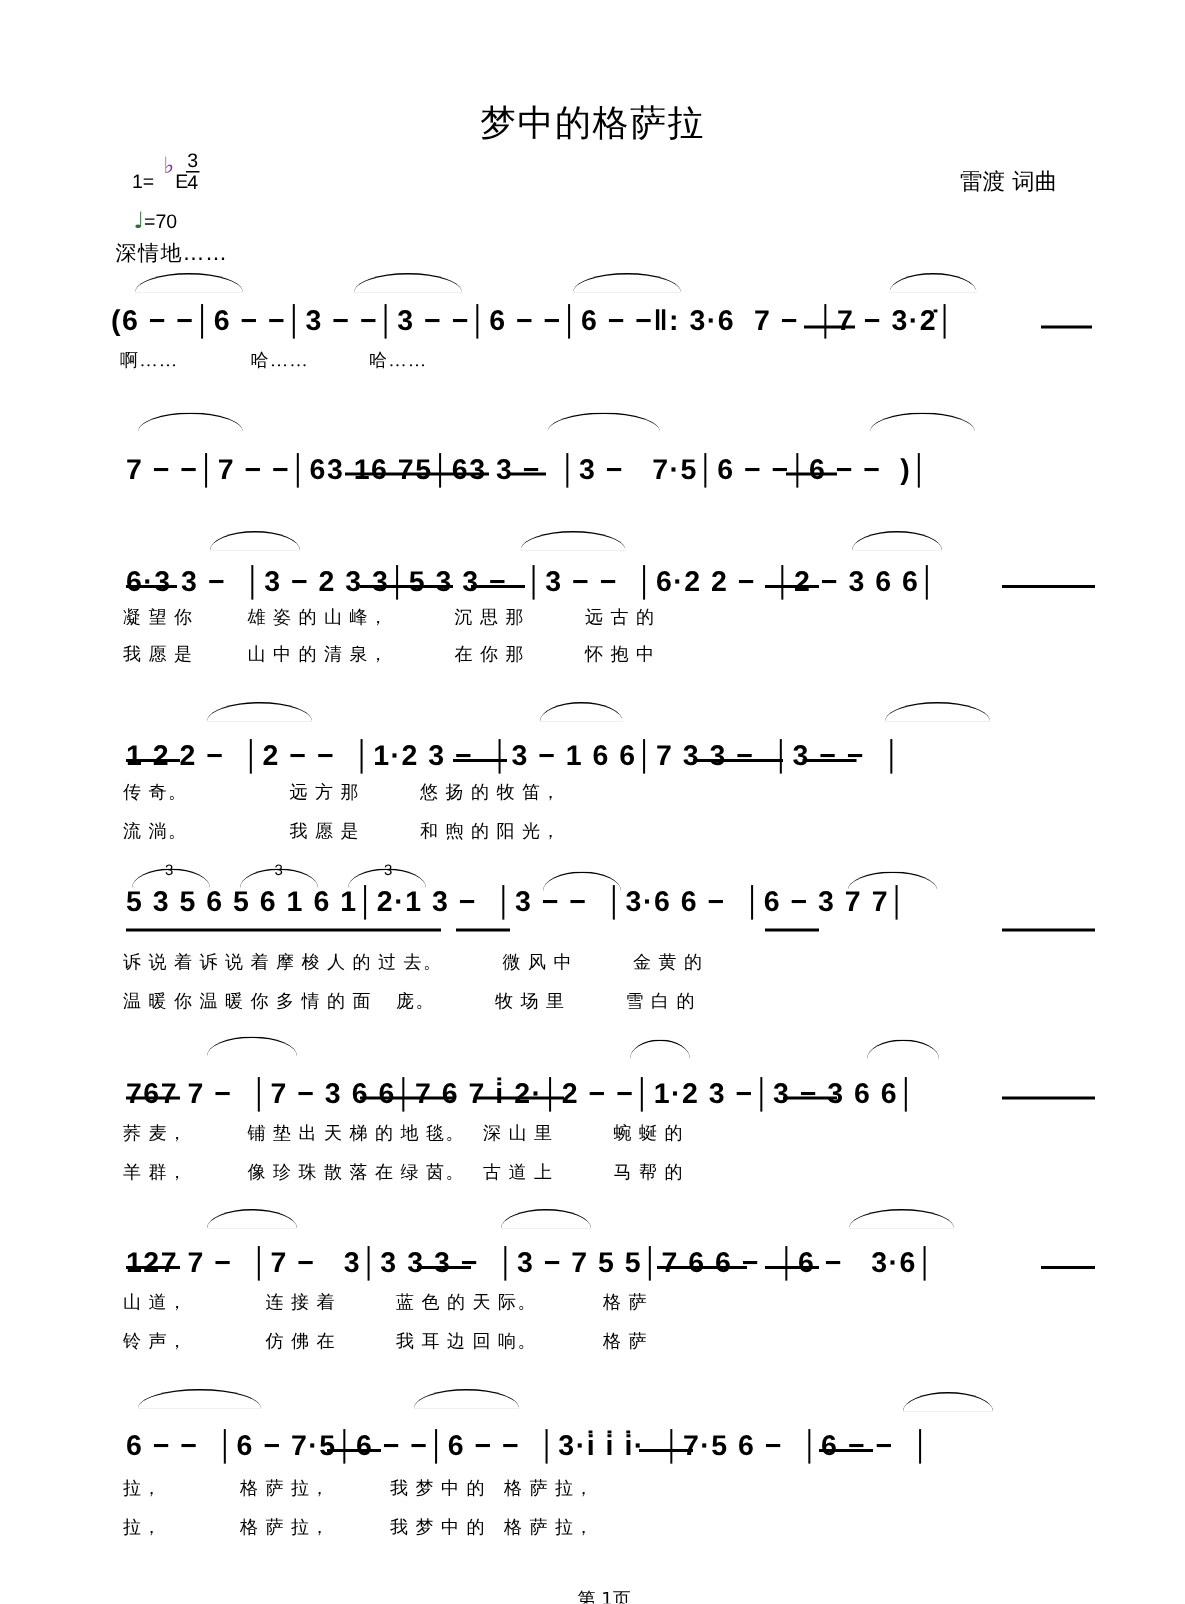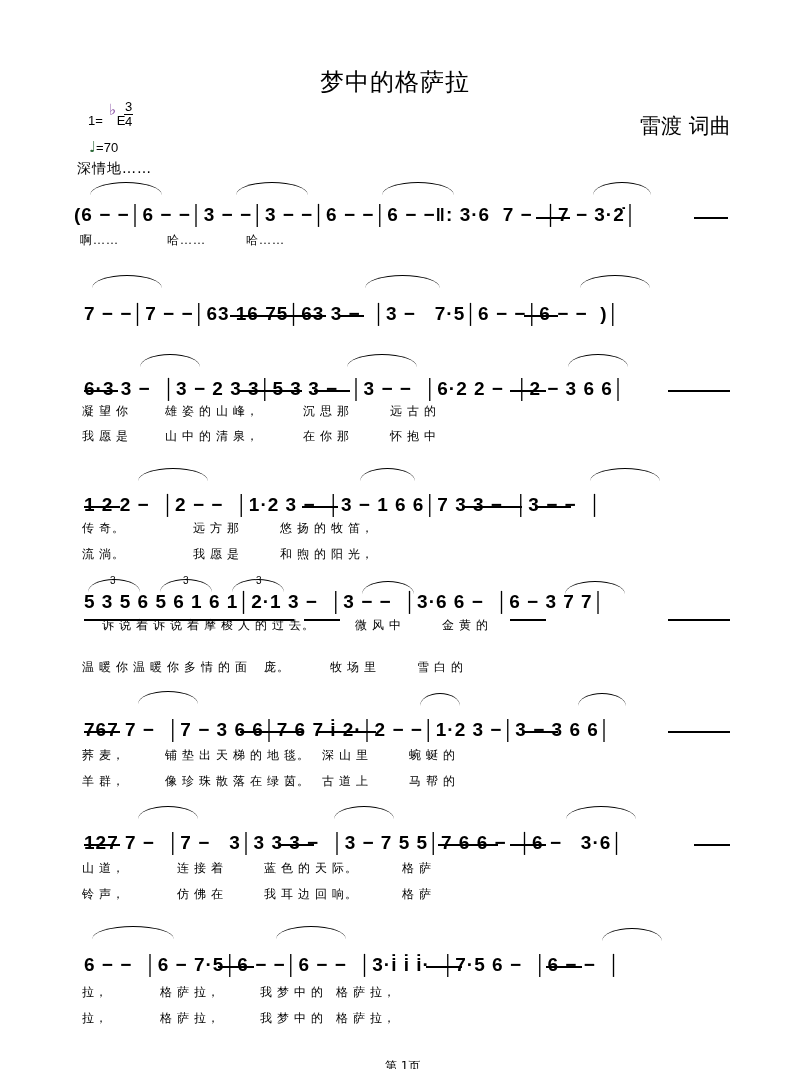--- a/index.html
+++ b/index.html
@@ -1,19 +1,19 @@
 <!DOCTYPE html>
 <html><head>
 <meta charset="utf-8">
 <style>
   html, body { margin: 0; padding: 0; background: #ffffff; }
   body { width: 790px; height: 1069px; position: relative; overflow: hidden; color: #000; }
   .abs { position: absolute; white-space: nowrap; }
   .title { font-family: "DejaVu Sans", sans-serif; font-size: 24px; top: 66px; left: 0; width: 790px; text-align: center; letter-spacing: 1px; }
-  .author { font-family: "DejaVu Sans", sans-serif; font-size: 21px; top: 112px; left: 640px; }
+  .author { font-family: "DejaVu Sans", sans-serif; font-size: 15px; top: 112px; left: 640px; }
   .key { font-family: "Liberation Sans", sans-serif; font-size: 13px; top: 113px; left: 88px; }
   .timesig { position: absolute; top: 100px; left: 124px; font-family: "Liberation Sans", sans-serif; font-size: 13px; text-align: center; line-height: 14px; }
   .flat { position: absolute; top: 101px; left: 109px; font-family: "DejaVu Sans", sans-serif; font-size: 15px; color: #7a3a9a; }
   .tempo { font-family: "Liberation Sans", sans-serif; font-size: 13px; top: 138px; left: 89px; }
   .tempo .note-glyph { font-family: "DejaVu Sans", sans-serif; font-size: 15px; color: #2e6b3a; }
   .expr { font-family: "DejaVu Sans", sans-serif; font-size: 14px; top: 160px; left: 77px; letter-spacing: 1px; }
 
   .staff { position: absolute; left: 0; width: 790px; }
   .notes { position: absolute; font-family: "Liberation Sans", sans-serif; font-weight: bold; font-size: 19px; white-space: pre; letter-spacing: 1px; margin-top: 12px; }
   .lyric { position: absolute; font-family: Liberation Serif, serif; font-size: 12px; white-space: pre; letter-spacing: 1px; }
@@ -97,21 +97,21 @@
   <div class="abs" style="left:110px;top:0;font-size:10px;font-family:'Liberation Sans',sans-serif;">3</div>
   <div class="abs" style="left:183px;top:0;font-size:10px;font-family:'Liberation Sans',sans-serif;">3</div>
   <div class="abs" style="left:256px;top:0;font-size:10px;font-family:'Liberation Sans',sans-serif;">3</div>
   <div class="tie arc" style="left:362px;top:6px;width:52px;"></div>
   <div class="tie arc" style="left:565px;top:6px;width:60px;"></div>
   <div class="notes" style="left:84px;top:4px;">5 3 5 6 5 6 1 6 1│2·1 3 −  │3 − −  │3·6 6 −  │6 − 3 7 7│</div>
   <div class="ul" style="left:84px;top:44px;width:210px;"></div>
   <div class="ul" style="left:304px;top:44px;width:36px;"></div>
   <div class="ul" style="left:510px;top:44px;width:36px;"></div>
   <div class="ul" style="left:668px;top:44px;width:62px;"></div>
-  <div class="lyric" style="left:82px;top:42px;margin-left:20px;">诉 说 着 诉 说 着 摩 梭 人 的 过 去。          微 风 中          金 黄 的</div>
+  <div class="lyric" style="left:82px;top:58px;">诉 说 着 诉 说 着 摩 梭 人 的 过 去。          微 风 中          金 黄 的</div>
   <div class="lyric" style="left:82px;top:84px;">温 暖 你 温 暖 你 多 情 的 面    庞。          牧 场 里          雪 白 的</div>
 </div>
 
 <div class="staff" style="top:685px;">
   <div class="tie arc" style="left:138px;top:6px;width:60px;"></div>
   <div class="tie arc" style="left:420px;top:8px;width:40px;"></div>
   <div class="tie arc" style="left:578px;top:8px;width:48px;"></div>
   <div class="notes" style="left:84px;top:22px;">767 7 −  │7 − 3 6 6│7 6 7 i̇ 2·│2 − −│1·2 3 −│3 − 3 6 6│</div>
   <div class="ul" style="left:84px;top:46px;width:36px;"></div>
   <div class="ul" style="left:240px;top:46px;width:62px;"></div>

